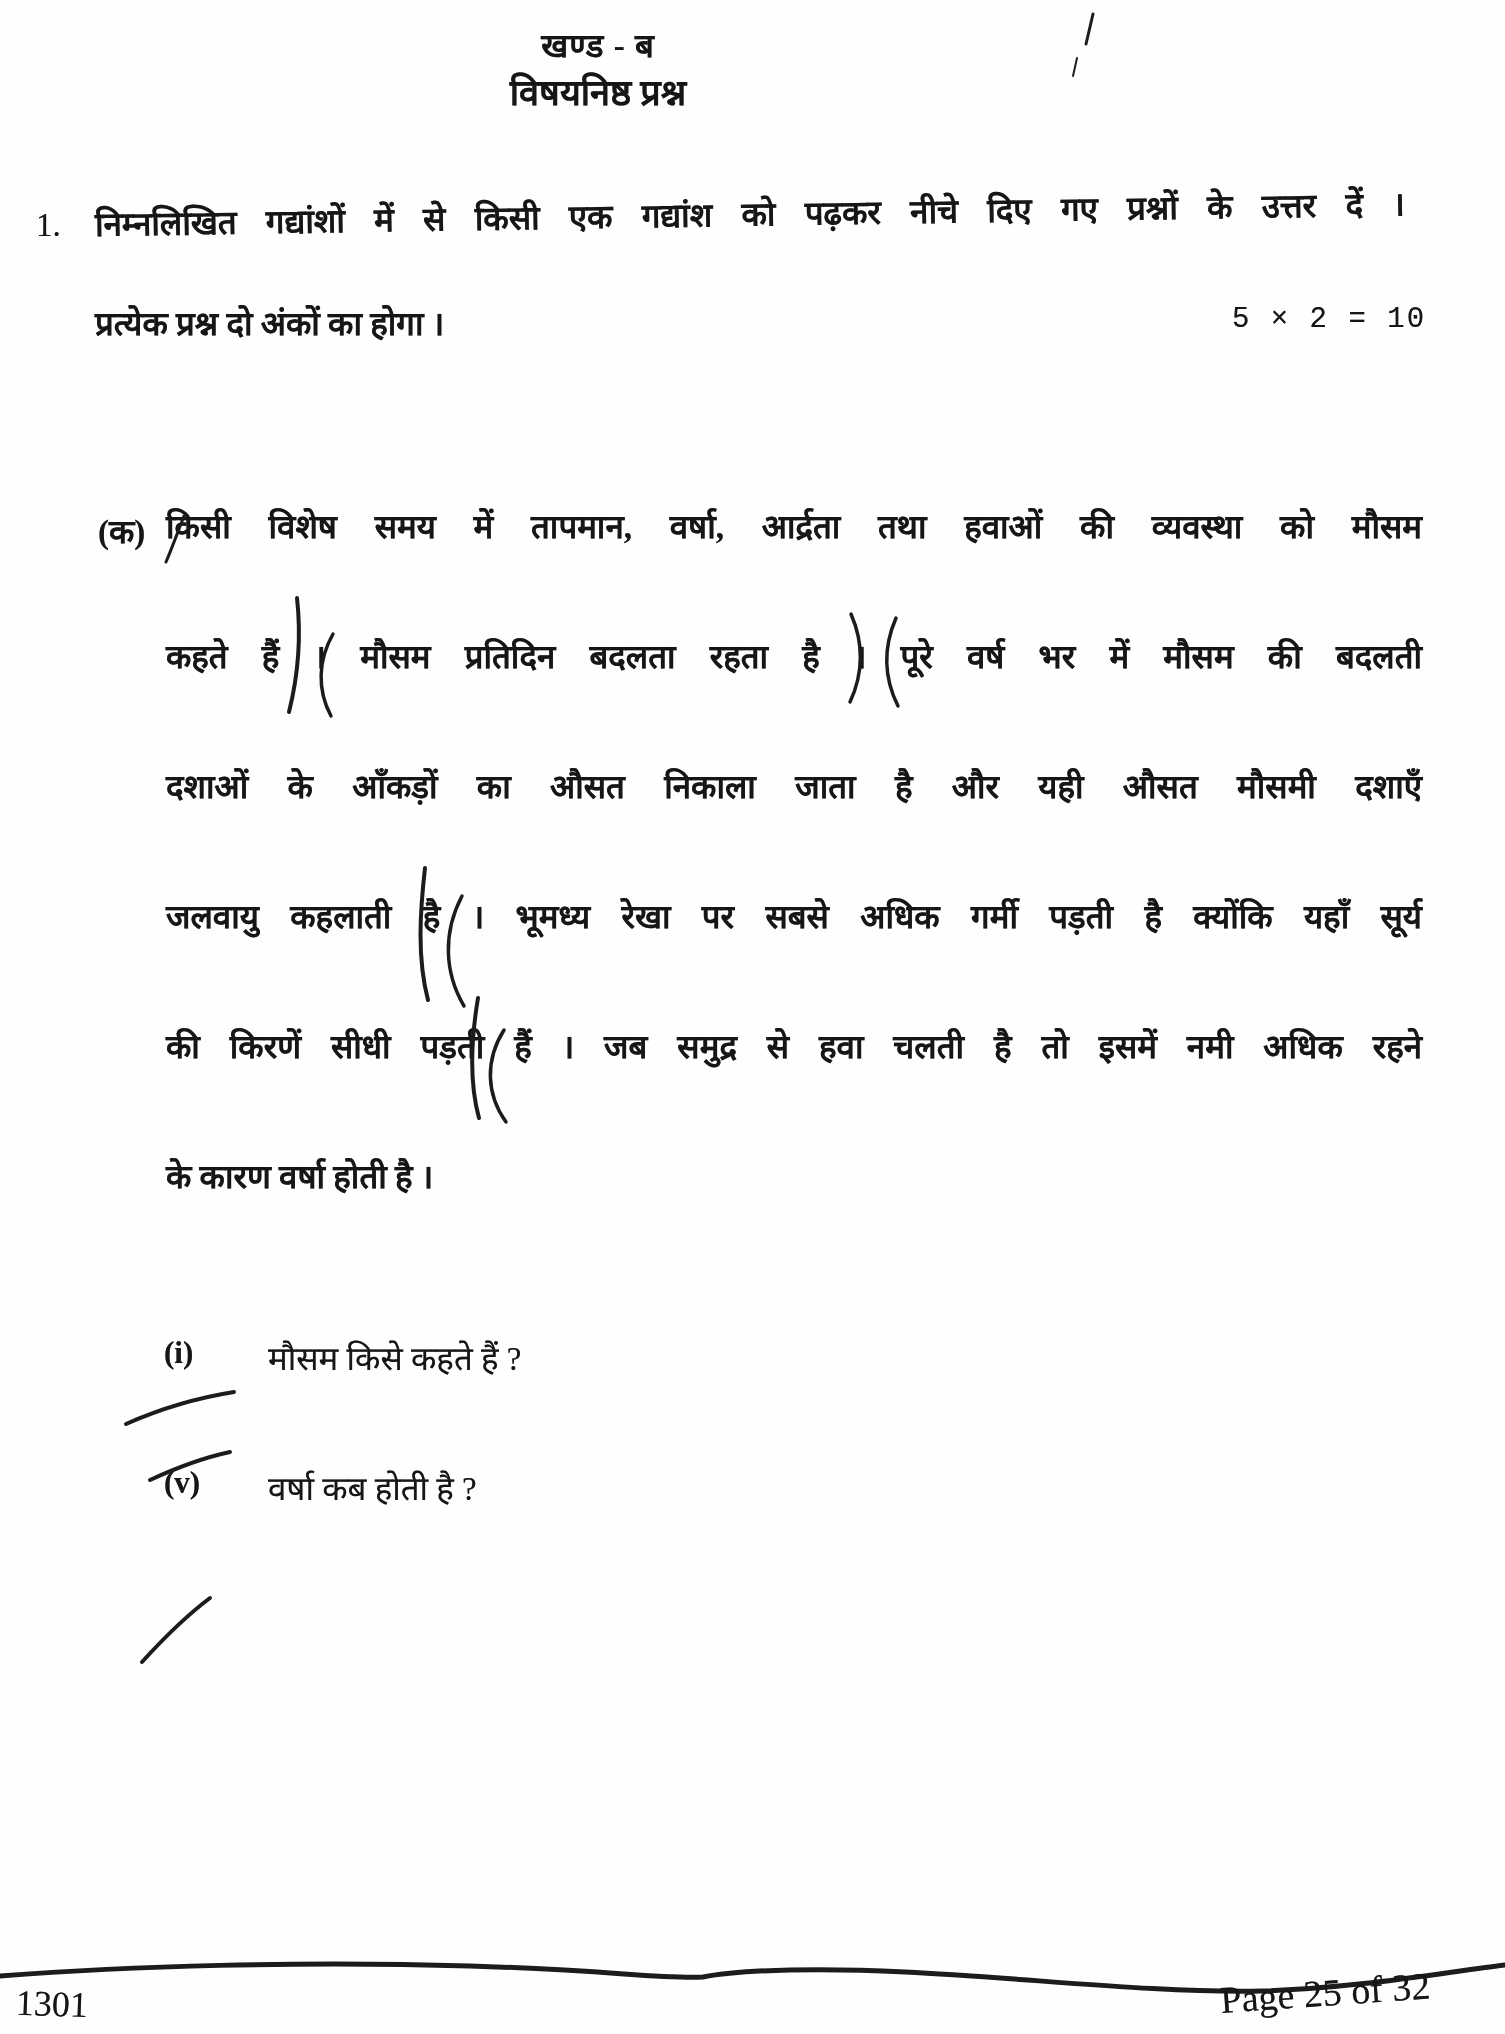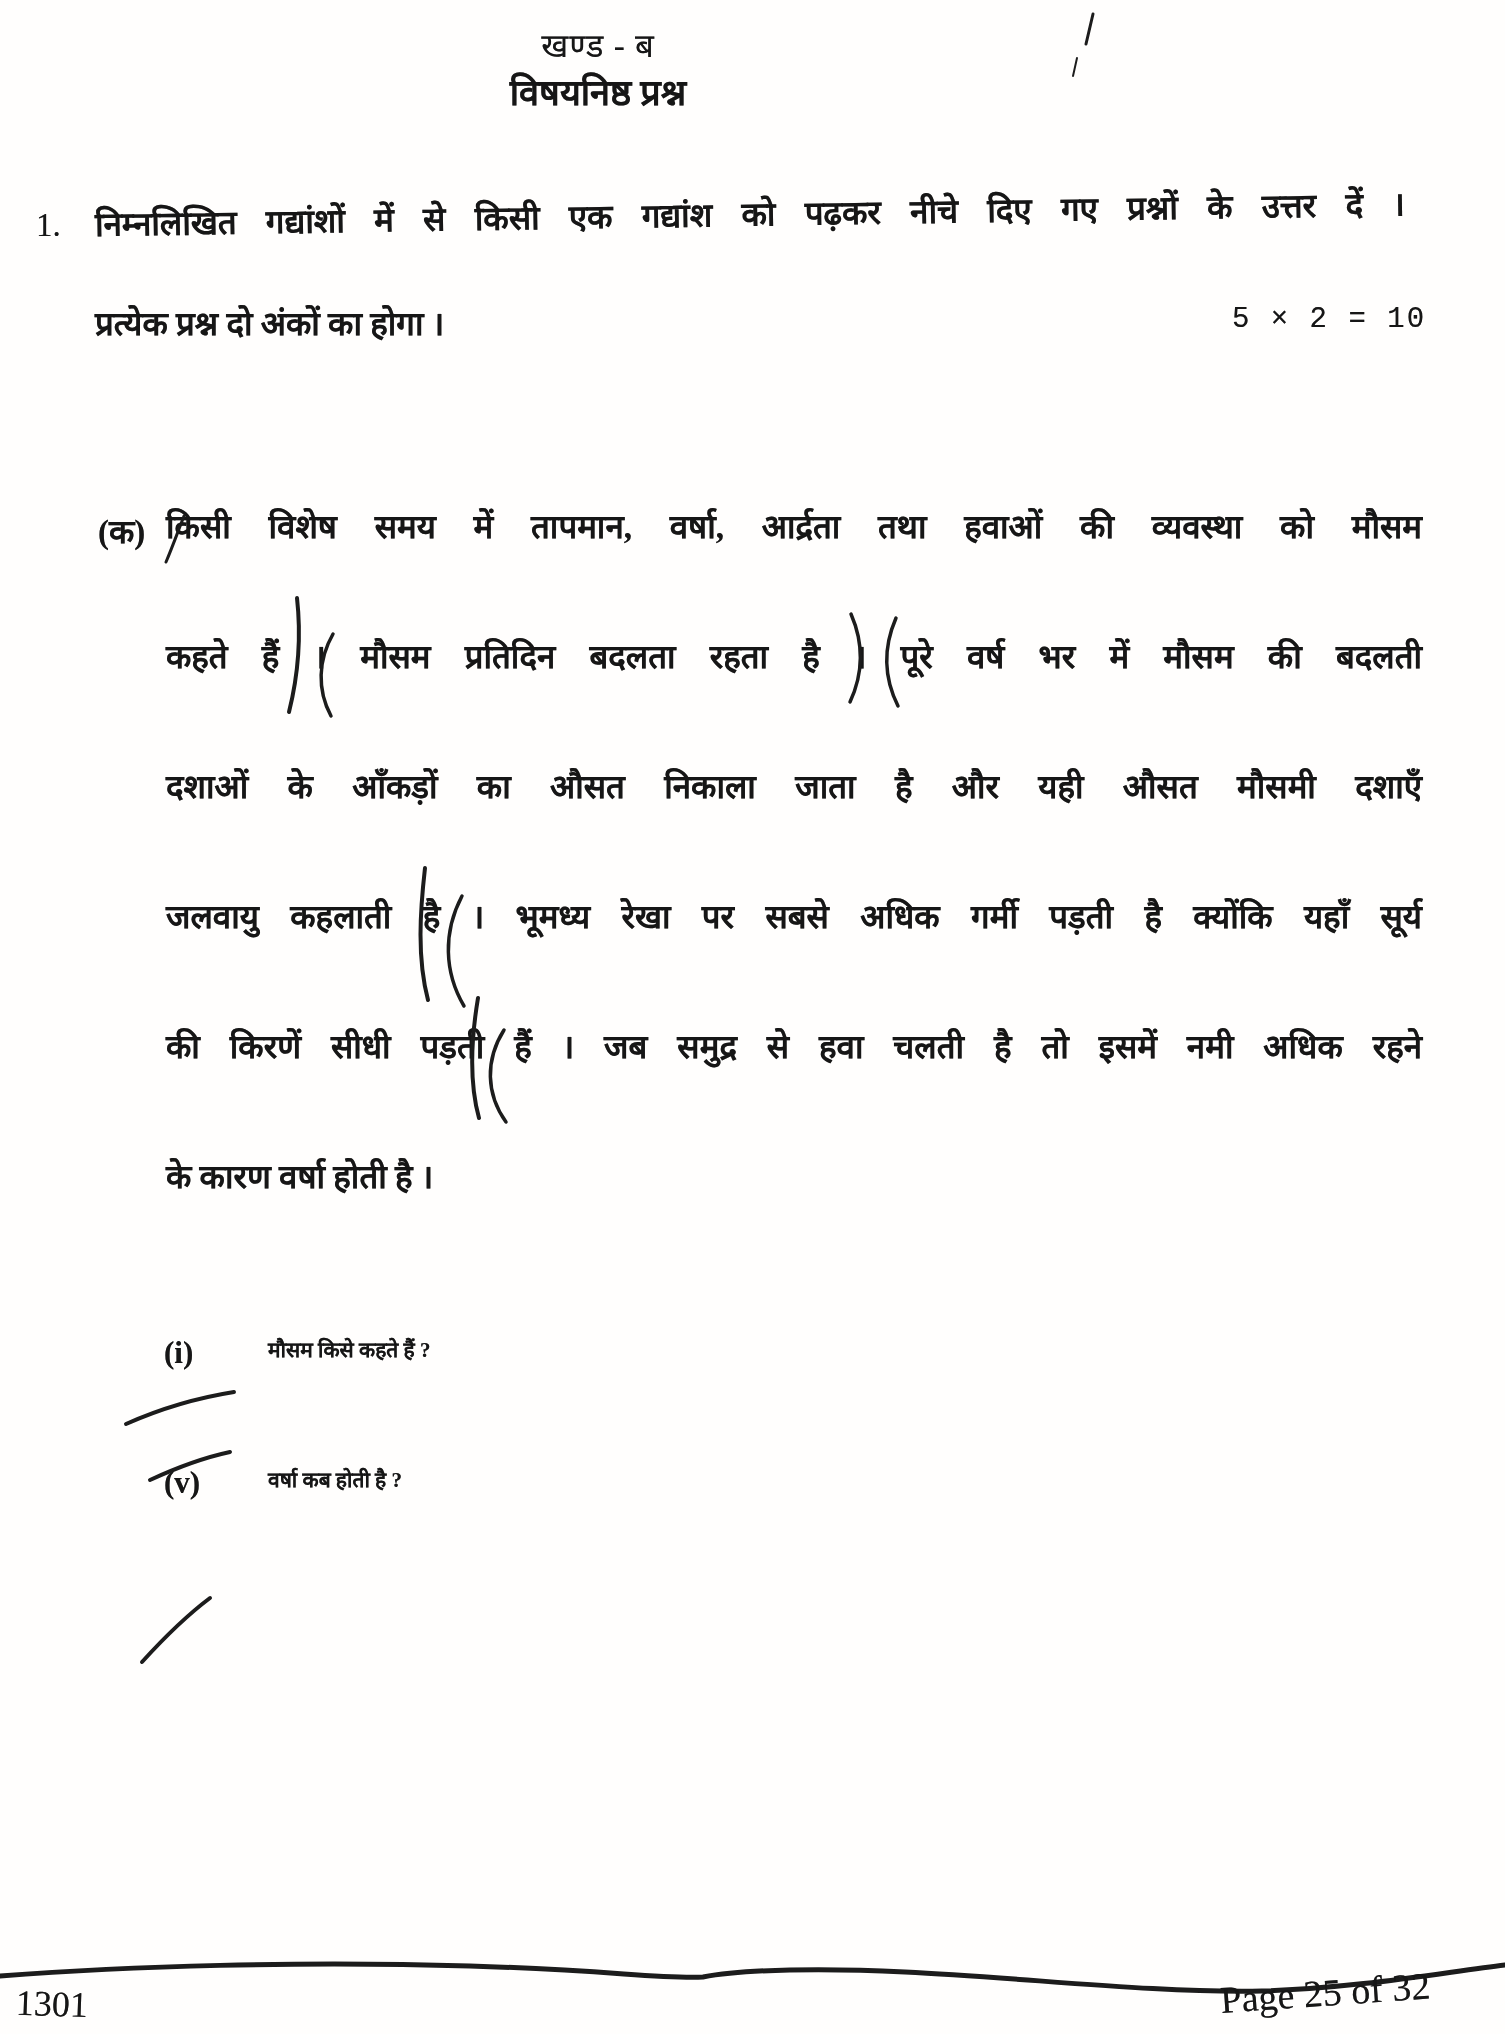--- a/index.html
+++ b/index.html
@@ -9,21 +9,21 @@
     margin:0 auto;
     background:#fffefd;
     font-family:"Liberation Serif","DejaVu Serif",serif;
     color:#161616;
     overflow:hidden;
   }
   .txt{ text-shadow:0 0 .6px rgba(20,20,20,.55); }
 
   
   .head-wrap{position:absolute;left:0;top:0;width:1196px;text-align:center;}
-  .h1{position:absolute;top:22px;font-size:33px;font-weight:normal;letter-spacing:1px;}
+  .h1{position:absolute;top:22px;font-size:33px;font-weight:bold;letter-spacing:1px;}
   .h2{position:absolute;top:88px;font-size:36px;font-weight:bold;}
   .head-wrap .h1,.head-wrap .h2{position:static;display:block;}
   .h1{margin-top:22px;}
   .h2{}
 
   
   .q1-num{position:absolute;left:36px;top:207px;font-size:33px;}
   .q1-l1{
     position:absolute;left:95px;top:201px;width:1310px;
     font-size:33px;font-weight:600;
@@ -39,21 +39,21 @@
   .p-line{
     height:130px;font-size:33px;font-weight:600;line-height:44px;
     text-align:justify;text-align-last:justify;
   }
   .p-line.last{text-align:left;text-align-last:left;}
 
   
   .subqs{position:absolute;left:164px;top:1335px;width:1000px;}
   .sq-row{display:flex;height:130px;align-items:flex-start;}
   .sq-marker{width:104px;font-size:31px;font-weight:600;flex:0 0 104px;}
-  .sq-text{font-size:21px;font-weight:700;}
+  .sq-text{font-size:33px;font-weight:400;}
 
   
   .pen-overlay{position:absolute;left:0;top:0;pointer-events:none;}
 
   
   .footer-code{position:absolute;left:16px;top:1983px;font-size:36px;transform:rotate(2deg);}
   .footer-page{position:absolute;left:1222px;top:1978px;font-size:38px;transform:rotate(-4deg);transform-origin:left bottom;}
 </style>
 </head>
 <body>

